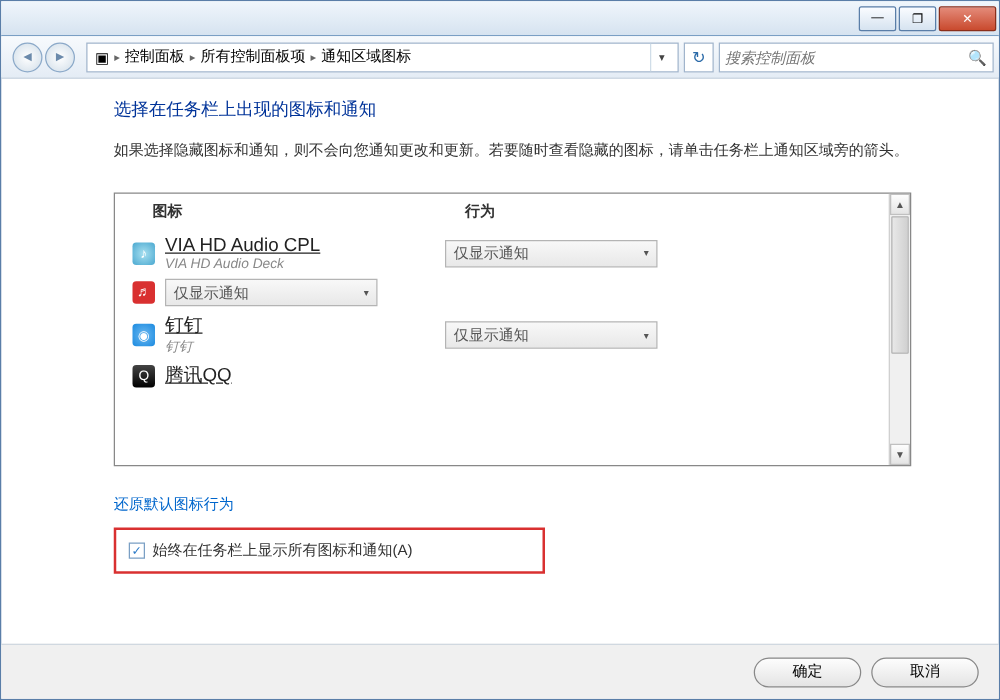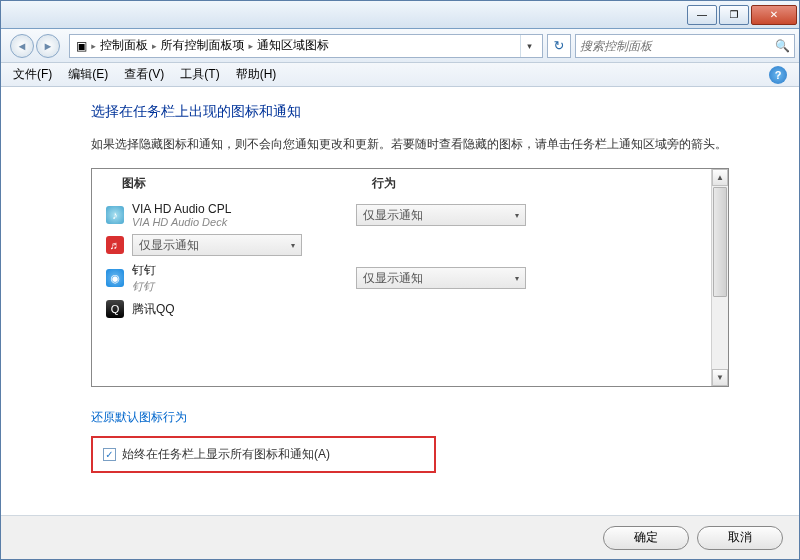--- a/index.html
+++ b/index.html
@@ -22,31 +22,31 @@
 .search { width:220px; height:24px; border:1px solid #a0b4cc; background:#fff; display:flex; align-items:center; padding:0 4px;gap:22px; }
 .search input { border:none; outline:none; font-size:12px; color:#888; font-style:italic; flex:1; background:transparent; }
 .search .mag { color:#2a6aa8; font-size:12px; }
 
 .menubar { height:24px; background:linear-gradient(#f4f7fb,#e7eef6); border-bottom:1px solid #c0cddb; display:flex; align-items:center; padding:0 4px; font-size:12px; }
 .menubar span { padding:0 8px; cursor:default; }
 .help-icon { margin-left:auto; width:18px; height:18px; border-radius:50%; background:radial-gradient(#6bb8f0,#2a7ac8); color:#fff; font-size:11px; font-weight:bold; display:flex; align-items:center; justify-content:center; margin-right:8px; }
 
 .content { padding:16px 70px 8px 90px; font-size:12px; color:#333; height:430px; overflow:hidden; position:relative; }
 .page-title { color:#003399; font-size:14px; margin-bottom:14px; }
-.desc { line-height:1.6; margin-bottom:14px; }
+.desc { line-height:1.6; margin-bottom:24px; }
 
 .list-box { border:1px solid #888; height:219px; position:relative; overflow:hidden; }
 .list-head { display:flex; font-weight:bold; padding:6px 12px 6px 30px; border-bottom:1px solid transparent; }
 .col-icon { width:250px; }
 .col-act { flex:1; }
 .list-body { height:155px; overflow-y:auto; position:relative; }
 .row { display:flex; align-items:center; padding:3px 12px 3px 14px; }
 .row .ic { width:18px; height:18px; border-radius:3px; margin-right:8px; flex-shrink:0; display:flex; align-items:center; justify-content:center; font-size:11px; color:#fff; }
 .row .txt { width:224px; }
-.row .name { font-size:12px; color:#222; }
+.row .name { font-size:15px; color:#222;text-decoration:underline; }
 .row .sub { font-size:11px; color:#888; font-style:italic; white-space:nowrap; overflow:hidden; text-overflow:ellipsis; }
 .row .sel { flex:1; }
 .combo { width:170px; height:22px; border:1px solid #b4b4b4; background:linear-gradient(#f8f8f8,#e8e8e8); display:flex; align-items:center; padding:0 6px; font-size:12px; color:#555; border-radius:0; justify-content:space-between; }
 .combo .dd { font-size:8px; color:#555; }
 .scroll { position:absolute; right:0; top:0; bottom:0; width:17px; background:#f0f0f0; border-left:1px solid #d0d0d0; }
 .scroll-btn { height:17px; background:linear-gradient(#fdfdfd,#e4e4e4); border:1px solid #c0c0c0; display:flex; align-items:center; justify-content:center; font-size:8px; color:#555; }
 .scroll-thumb { position:absolute; left:1px; right:1px; top:18px; height:110px; background:linear-gradient(90deg,#e8e8e8,#d0d0d0); border:1px solid #b0b0b0; border-radius:1px; }
 
 .link { color:#0066cc; margin-top:12px; cursor:pointer; display:inline-block; }
 
@@ -87,28 +87,20 @@
       <span class="seg">通知区域图标</span>
       <span class="addr-drop">▾</span>
     </div>
     <div class="refresh">↻</div>
     <div class="search">
       <input placeholder="搜索控制面板" style="">
       <span class="mag">🔍</span>
     </div>
   </div>
 
-  <div class="menubar">
-    <span>文件(F)</span>
-    <span>编辑(E)</span>
-    <span>查看(V)</span>
-    <span>工具(T)</span>
-    <span>帮助(H)</span>
-    <span class="help-icon">?</span>
-  </div>
 
   <div class="content">
     <div class="page-title">选择在任务栏上出现的图标和通知</div>
     <div class="desc">如果选择隐藏图标和通知，则不会向您通知更改和更新。若要随时查看隐藏的图标，请单击任务栏上通知区域旁的箭头。</div>
 
     <div class="list-box">
       <div class="list-head">
         <div class="col-icon">图标</div>
         <div class="col-act">行为</div>
       </div>

